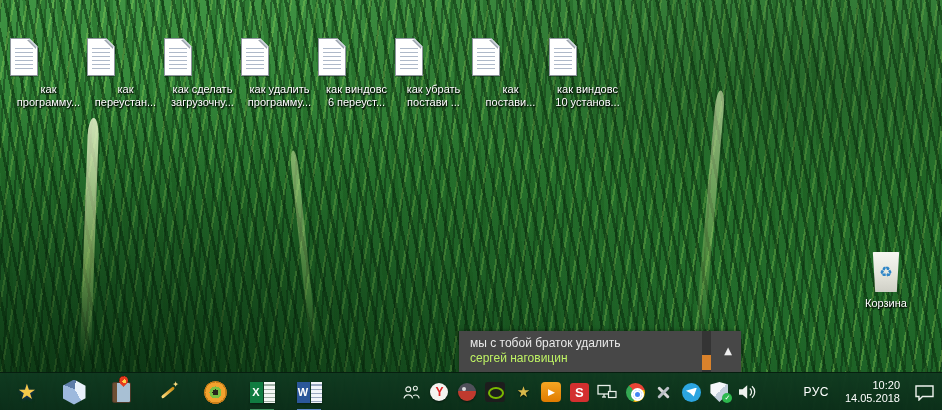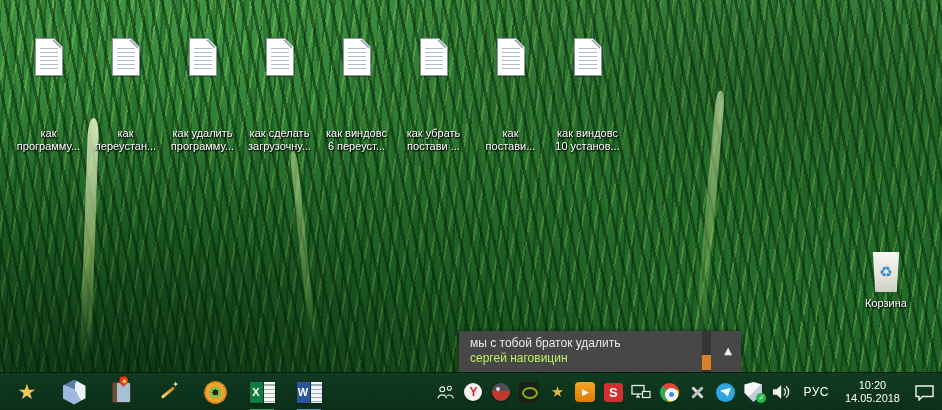--- a/index.html
+++ b/index.html
@@ -22,21 +22,21 @@
   .blade { position:absolute; border-radius:50%/18px; pointer-events:none; }
   .blade.b1 { left:84px; top:118px; width:11px; height:240px;
     background:linear-gradient(180deg, rgba(235,244,205,.85), rgba(180,212,120,.5) 60%, rgba(180,212,120,0)); transform:rotate(2deg); }
   .blade.b2 { left:300px; top:150px; width:7px; height:200px;
     background:linear-gradient(180deg, rgba(210,235,160,.55), rgba(150,200,100,.3) 70%, rgba(0,0,0,0)); transform:rotate(-6deg); }
   .blade.b3 { left:705px; top:90px; width:9px; height:260px;
     background:linear-gradient(180deg, rgba(225,240,185,.6), rgba(160,205,105,.35) 65%, rgba(0,0,0,0)); transform:rotate(5deg); }
 
   
   .file-row { position:absolute; left:10px; top:38px; display:flex; }
-  .file-item { width:77px; display:flex; flex-direction:column; align-items:center; cursor:default;gap:44px; }
+  .file-item { width:77px; display:flex; flex-direction:column; cursor:default; }
   .doc-page { position:relative; width:28px; height:38px; background:#fff;
     border:1px solid #8f969e;
     clip-path:polygon(0 0, 19px 0, 29px 10px, 29px 39px, 0 39px);
     box-shadow:0 1px 2px rgba(0,0,0,.4); }
   .doc-page .lines { position:absolute; left:4px; right:4px; top:9px; bottom:4px;
     background:repeating-linear-gradient(180deg, #aeb9c9 0 1px, rgba(0,0,0,0) 1px 4px); }
   .doc-page .fold { position:absolute; top:0; right:0; width:0; height:0;
     border-left:9px solid rgba(0,0,0,0); border-top:9px solid #cfd6e0; filter:drop-shadow(-1px 1px 0 #9aa2ac); }
   .file-label { margin-top:7px; color:#fff; font-size:11px; line-height:13px; text-align:center;
     text-shadow:0 1px 2px rgba(0,0,0,.95), 1px 1px 1px rgba(0,0,0,.8); }
@@ -142,22 +142,22 @@
   .tools-x::after  { transform:rotate(-45deg); background:#b9bec4; }
   .telegram-disc { position:relative; width:19px; height:19px; border-radius:50%; background:#2ca5e0; }
   .telegram-disc::after { content:""; position:absolute; left:4px; top:5px; width:11px; height:9px;
     background:#fff; clip-path:polygon(0 35%, 100% 0, 72% 100%, 38% 62%); }
   .shield { position:relative; width:18px; height:20px;
     clip-path:polygon(50% 0, 100% 12%, 100% 55%, 50% 100%, 0 55%, 0 12%);
     background:linear-gradient(135deg, #f5f7fa 0 50%, #c2cedb 50%); }
   .shield-check { position:absolute; right:-3px; bottom:2px; width:10px; height:10px; border-radius:50%;
     background:#2db84d; color:#fff; font-size:7px; line-height:10px; text-align:center; }
 
-  .lang { color:#fff; font-size:12px; letter-spacing:.5px; padding:0 4px; cursor:pointer; }
-  .clock { color:#fff; font-size:11px; line-height:13px; text-align:center; padding:0 4px; cursor:pointer; }
+  .lang { color:#fff; font-size:12px; letter-spacing:.5px; padding:0 4px; cursor:pointer;margin-left:34px; }
+  .clock { color:#fff; font-size:11px; line-height:13px; text-align:right; padding:0 4px; cursor:pointer; }
   .action-center { width:24px; height:26px; display:flex; align-items:center; justify-content:center; cursor:pointer; }
 </style>
 </head>
 <body>
 
 <div class="desktop">
   <div class="blade b1"></div>
   <div class="blade b2"></div>
   <div class="blade b3"></div>
 
@@ -181,32 +181,32 @@
         <div>как</div>
           <div>переустан...</div>
       </div>
     </div>
     <div class="file-item">
       <div class="doc-page">
           <div class="lines"></div>
           <div class="fold"></div>
         </div>
       <div class="file-label">
+        <div>как сделать</div>
+          <div>загрузочну...</div>
+      </div>
+    </div>
+    <div class="file-item">
+      <div class="doc-page">
+          <div class="lines"></div>
+          <div class="fold"></div>
+        </div>
+      <div class="file-label">
         <div>как удалить</div>
           <div>программу...</div>
-      </div>
-    </div>
-    <div class="file-item">
-      <div class="doc-page">
-          <div class="lines"></div>
-          <div class="fold"></div>
-        </div>
-      <div class="file-label">
-        <div>как сделать</div>
-          <div>загрузочну...</div>
       </div>
     </div>
     <div class="file-item">
       <div class="doc-page">
           <div class="lines"></div>
           <div class="fold"></div>
         </div>
       <div class="file-label">
         <div>как виндовс</div>
           <div>6 переуст...</div>

